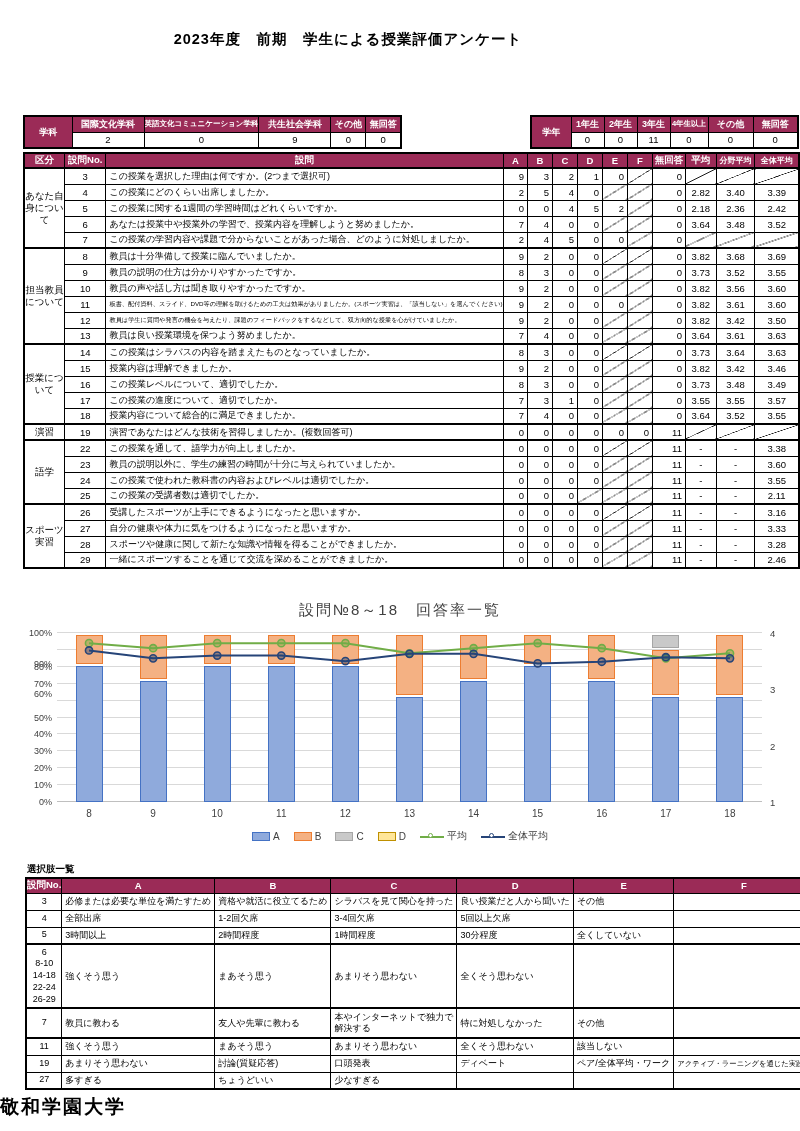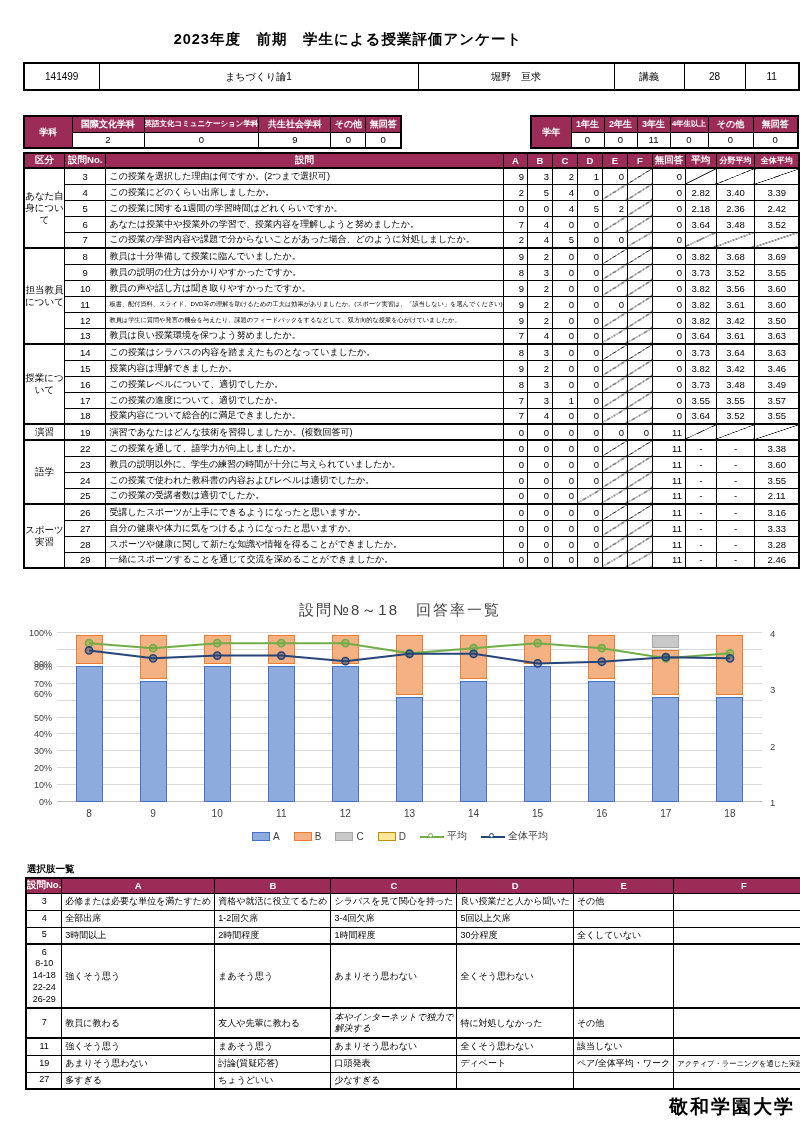--- a/index.html
+++ b/index.html
@@ -58,54 +58,46 @@
   .legend-line { position:relative; width:24px; height:9px; }
   .legend-line .ln { position:absolute; top:4px; left:0; width:100%; height:2px; }
   .legend-line .dt { position:absolute; top:1px; left:8px; width:5px; height:5px; border-radius:50%; border:1.5px solid; background:#fff; }
 
   
   .choices-title { top:863px; left:27px; font-size:9.5px; font-weight:bold; }
   .choices-table { top:877px; left:25px; border:2px solid #000; }
   .choices-table th { height:15px; font-size:9.5px; }
   .choices-table td { font-size:9px; padding:1px 3px; vertical-align:middle; }
   .choices-table td.cno { text-align:center; white-space:pre-line; line-height:1.3; }
-  .choices-table td.wrap { white-space:normal; line-height:1.2;font-style:italic; }
+  .choices-table td.wrap { white-space:normal; line-height:1.2; }
   .choices-table td.tinytxt { font-size:7.3px; }
   .choices-table tr.thick td { border-top:2px solid #000; }
   .r17 td { height:17px; }
   .r30 td { height:30px; }
   .r64 td { height:64px; }
 
-  .logo { top:1094px; left:0; width:795px; text-align:right; font-size:19px; font-weight:bold; letter-spacing:2px; }
+  .logo { top:1094px; left:0; width:795px; font-size:19px; font-weight:bold; letter-spacing:2px; }
 </style>
 </head>
 <body>
 
 <div class="page">
 
   <div class="abs page-title">2023年度　前期　学生による授業評価アンケート</div>
 
   <table class="abs info-table">
     <colgroup>
         <col style="width:75px">
         <col style="width:319px">
         <col style="width:196px">
         <col style="width:70px">
         <col style="width:61px">
         <col style="width:54px">
       </colgroup>
     <tbody>
-    <tr>
-      <td>141499</td>
-      <td>まちづくり論1</td>
-      <td>堀野　亘求</td>
-      <td>講義</td>
-      <td>28</td>
-      <td>11</td>
-    </tr>
   </tbody>
     </table>
 
   <table class="abs mini-table" style="left:23px;">
     <colgroup>
         <col style="width:48px">
         <col style="width:72px">
         <col style="width:110px">
         <col style="width:72px">
         <col style="width:35px">

